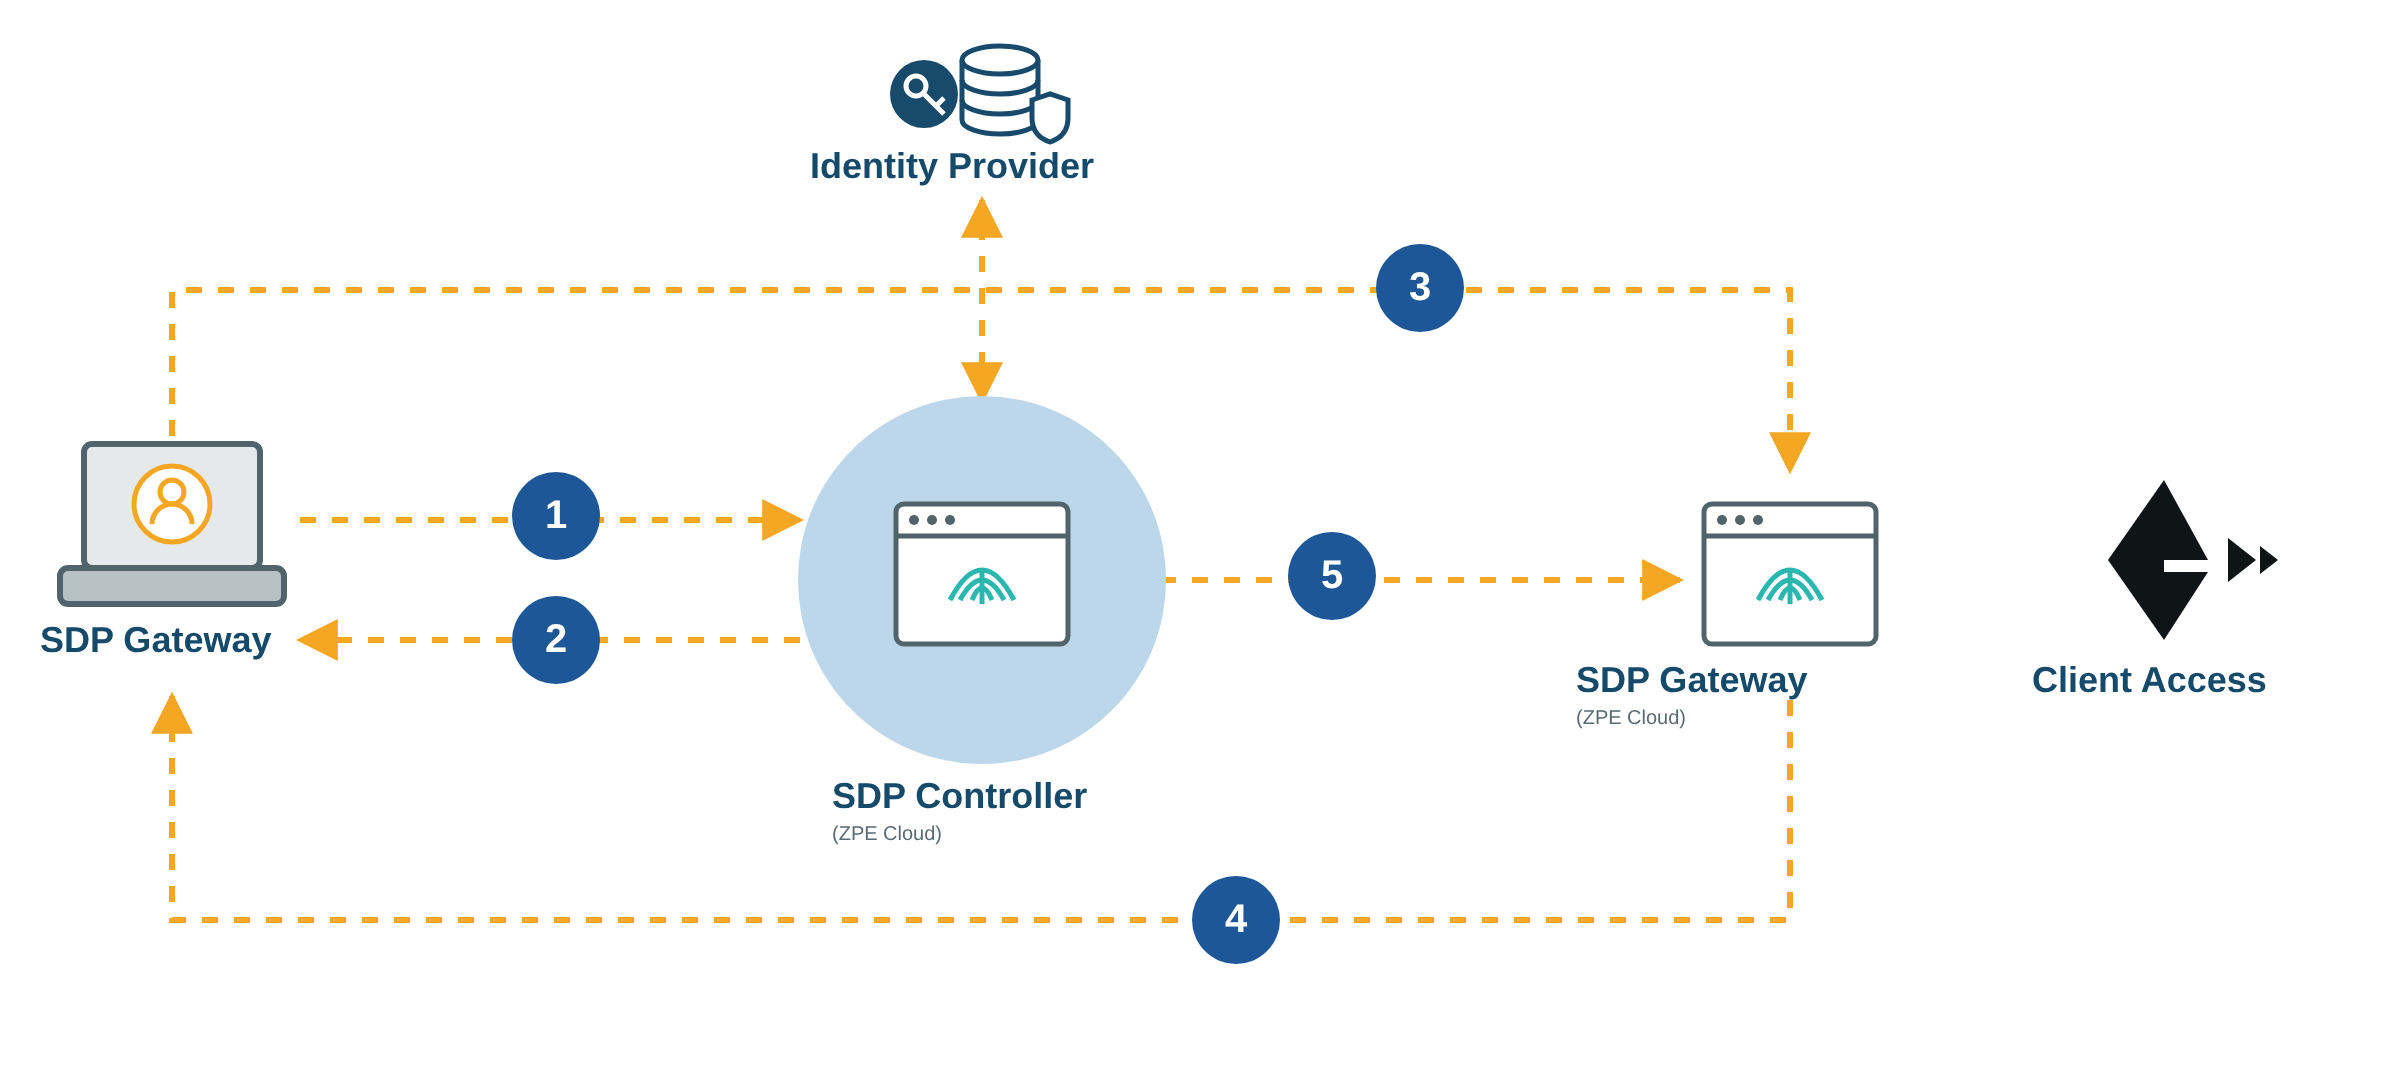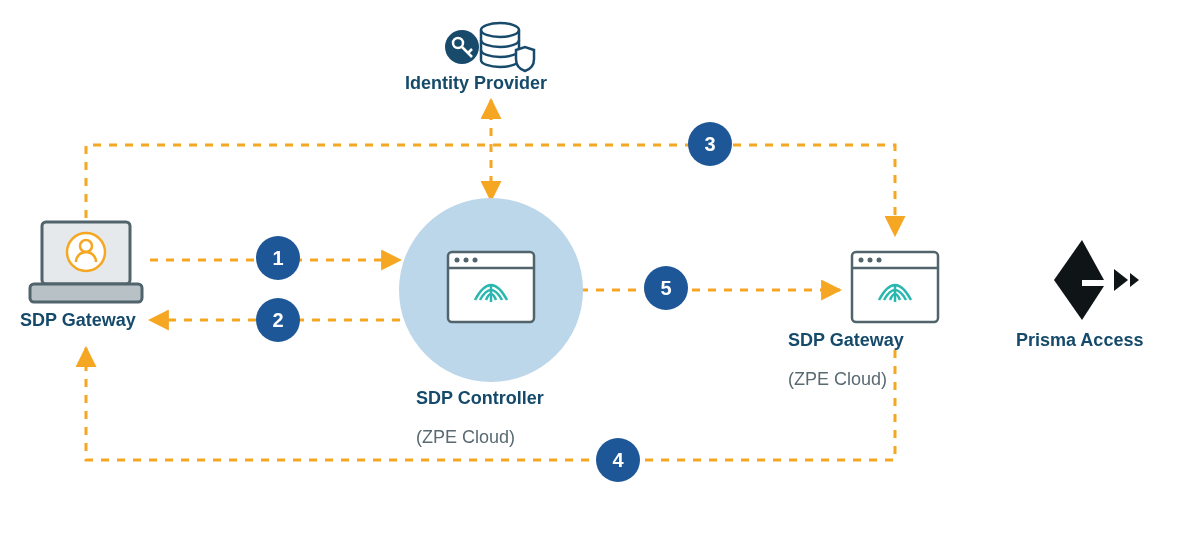--- a/index.html
+++ b/index.html
@@ -16,23 +16,23 @@
   }
   .label {
     position: absolute;
     color: #164a6b;
     font-weight: 700;
     font-size: 18px;
   }
   .sublabel {
     color: #5a6a72;
     font-weight: 400;
-    font-size: 18px;
+    font-size: 10px;
     display: block;
-    margin-top: 18px;
+    margin-top: 3px;
   }
   .step {
     position: absolute;
     width: 44px;
     height: 44px;
     border-radius: 50%;
     background: #1e5797;
     color: #fff;
     font-weight: 700;
     font-size: 20px;
@@ -135,19 +135,19 @@
 <div class="label" style="left:416px; top:388px; width:184px;">
   <span>SDP Controller</span>
   <span class="sublabel">(ZPE Cloud)</span>
 </div>
 
 <div class="label" style="left:788px; top:330px; width:170px;">
   <span>SDP Gateway</span>
   <span class="sublabel">(ZPE Cloud)</span>
 </div>
 
-<div class="label" style="left:1016px; top:330px; width:150px; font-weight:600;">Prisma Access</div>
+<div class="label" style="left:1016px; top:330px; width:150px; font-weight:600;">Client Access</div>
 
 <div class="step" style="left:256px; top:236px;">1</div>
 <div class="step" style="left:256px; top:298px;">2</div>
 <div class="step" style="left:688px; top:122px;">3</div>
 <div class="step" style="left:596px; top:438px;">4</div>
 <div class="step" style="left:644px; top:266px;">5</div>
 
 </body></html>

